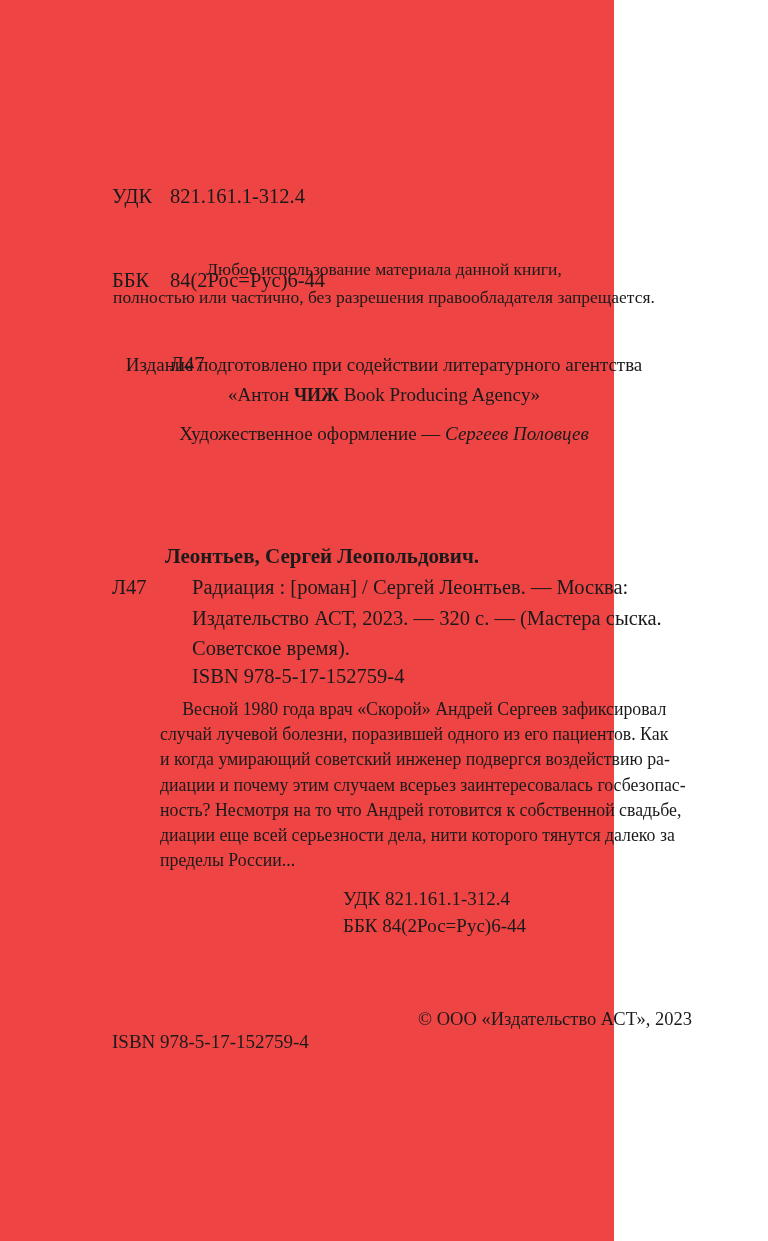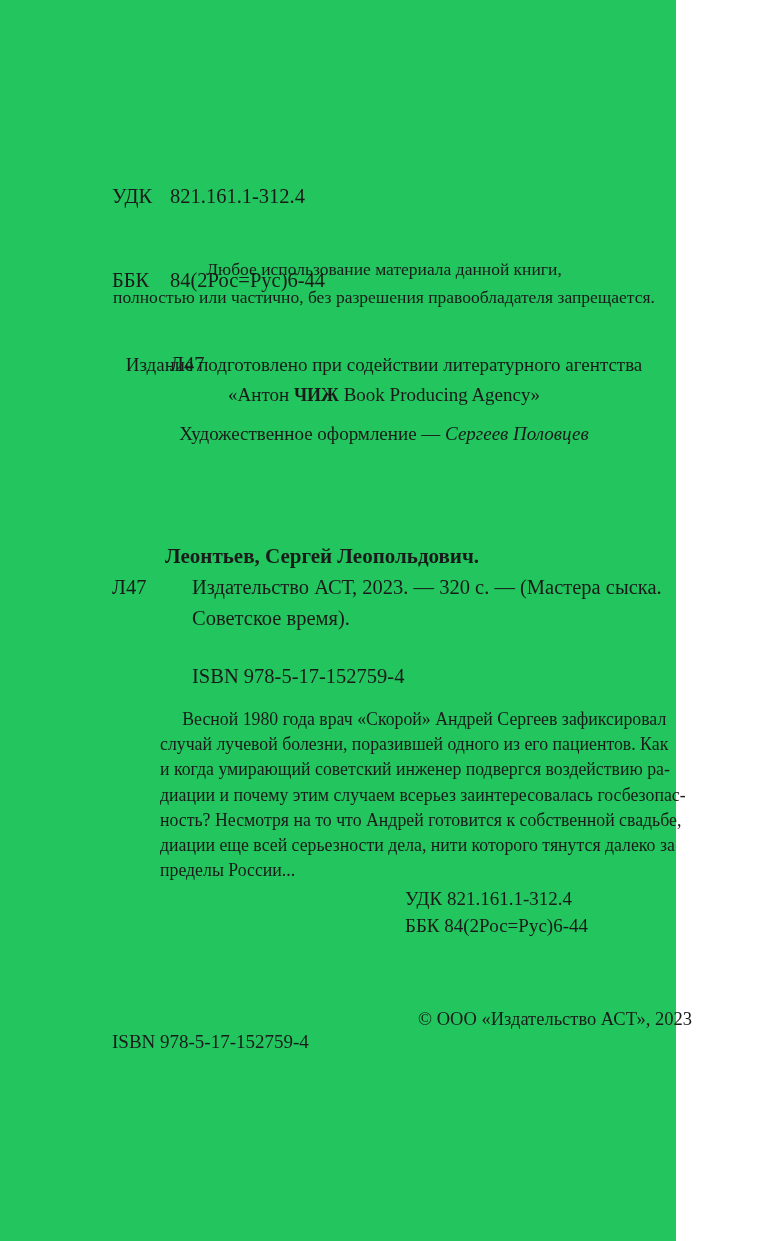--- a/index.html
+++ b/index.html
@@ -14,23 +14,23 @@
     position: relative;
     overflow: hidden;
     font-family: "Liberation Serif", "DejaVu Serif", serif;
     color: #1a1a1a;
     -webkit-font-smoothing: antialiased;
   }
 
   .page {
     position: absolute;
     inset: 0;
-    width: 676px;
+    width: 614px;
     height: 1241px;
-    background: #22c55e;
+    background: #ef4444;
   }
 
   
   .udk-block {
     position: absolute;
     left: 112px;
     top: 126px;
     font-size: 20.5px;
     line-height: 28px;
     white-space: pre;
@@ -134,21 +134,20 @@
 
   
   .annotation {
     position: absolute;
     left: 160px;
     top: 697px;
     width: 521px;
     font-size: 17.8px;
     line-height: 25.2px;
     text-align: justify;
-    margin-top: 10px;
   }
   .annotation .ln {
     display: block;
     white-space: pre;
   }
   .annotation .ln.first { text-indent: 0; }
 
   
   .udk-repeat {
     position: absolute;
@@ -200,20 +199,21 @@
 
   <div class="design-credit">
     <span>Художественное оформление — </span><span class="name">Сергеев Половцев</span>
   </div>
 
   <div class="biblio">
     <span class="biblio-author">Леонтьев, Сергей Леопольдович.</span>
     <div class="biblio-entry">
       <span class="biblio-mark">Л47</span>
       <span class="biblio-text">
+        <span class="ln">Радиация : [роман] / Сергей Леонтьев. —  Москва:</span>
         <span class="ln">Издательство АСТ, 2023. — 320 с. — (Мастера сыска.</span>
         <span class="ln">Советское время).</span>
       </span>
     </div>
   </div>
 
   <div class="isbn-inner">ISBN 978-5-17-152759-4</div>
 
   <div class="annotation">
     <span class="ln first">     Весной 1980 года врач «Скорой» Андрей Сергеев зафиксировал</span>

